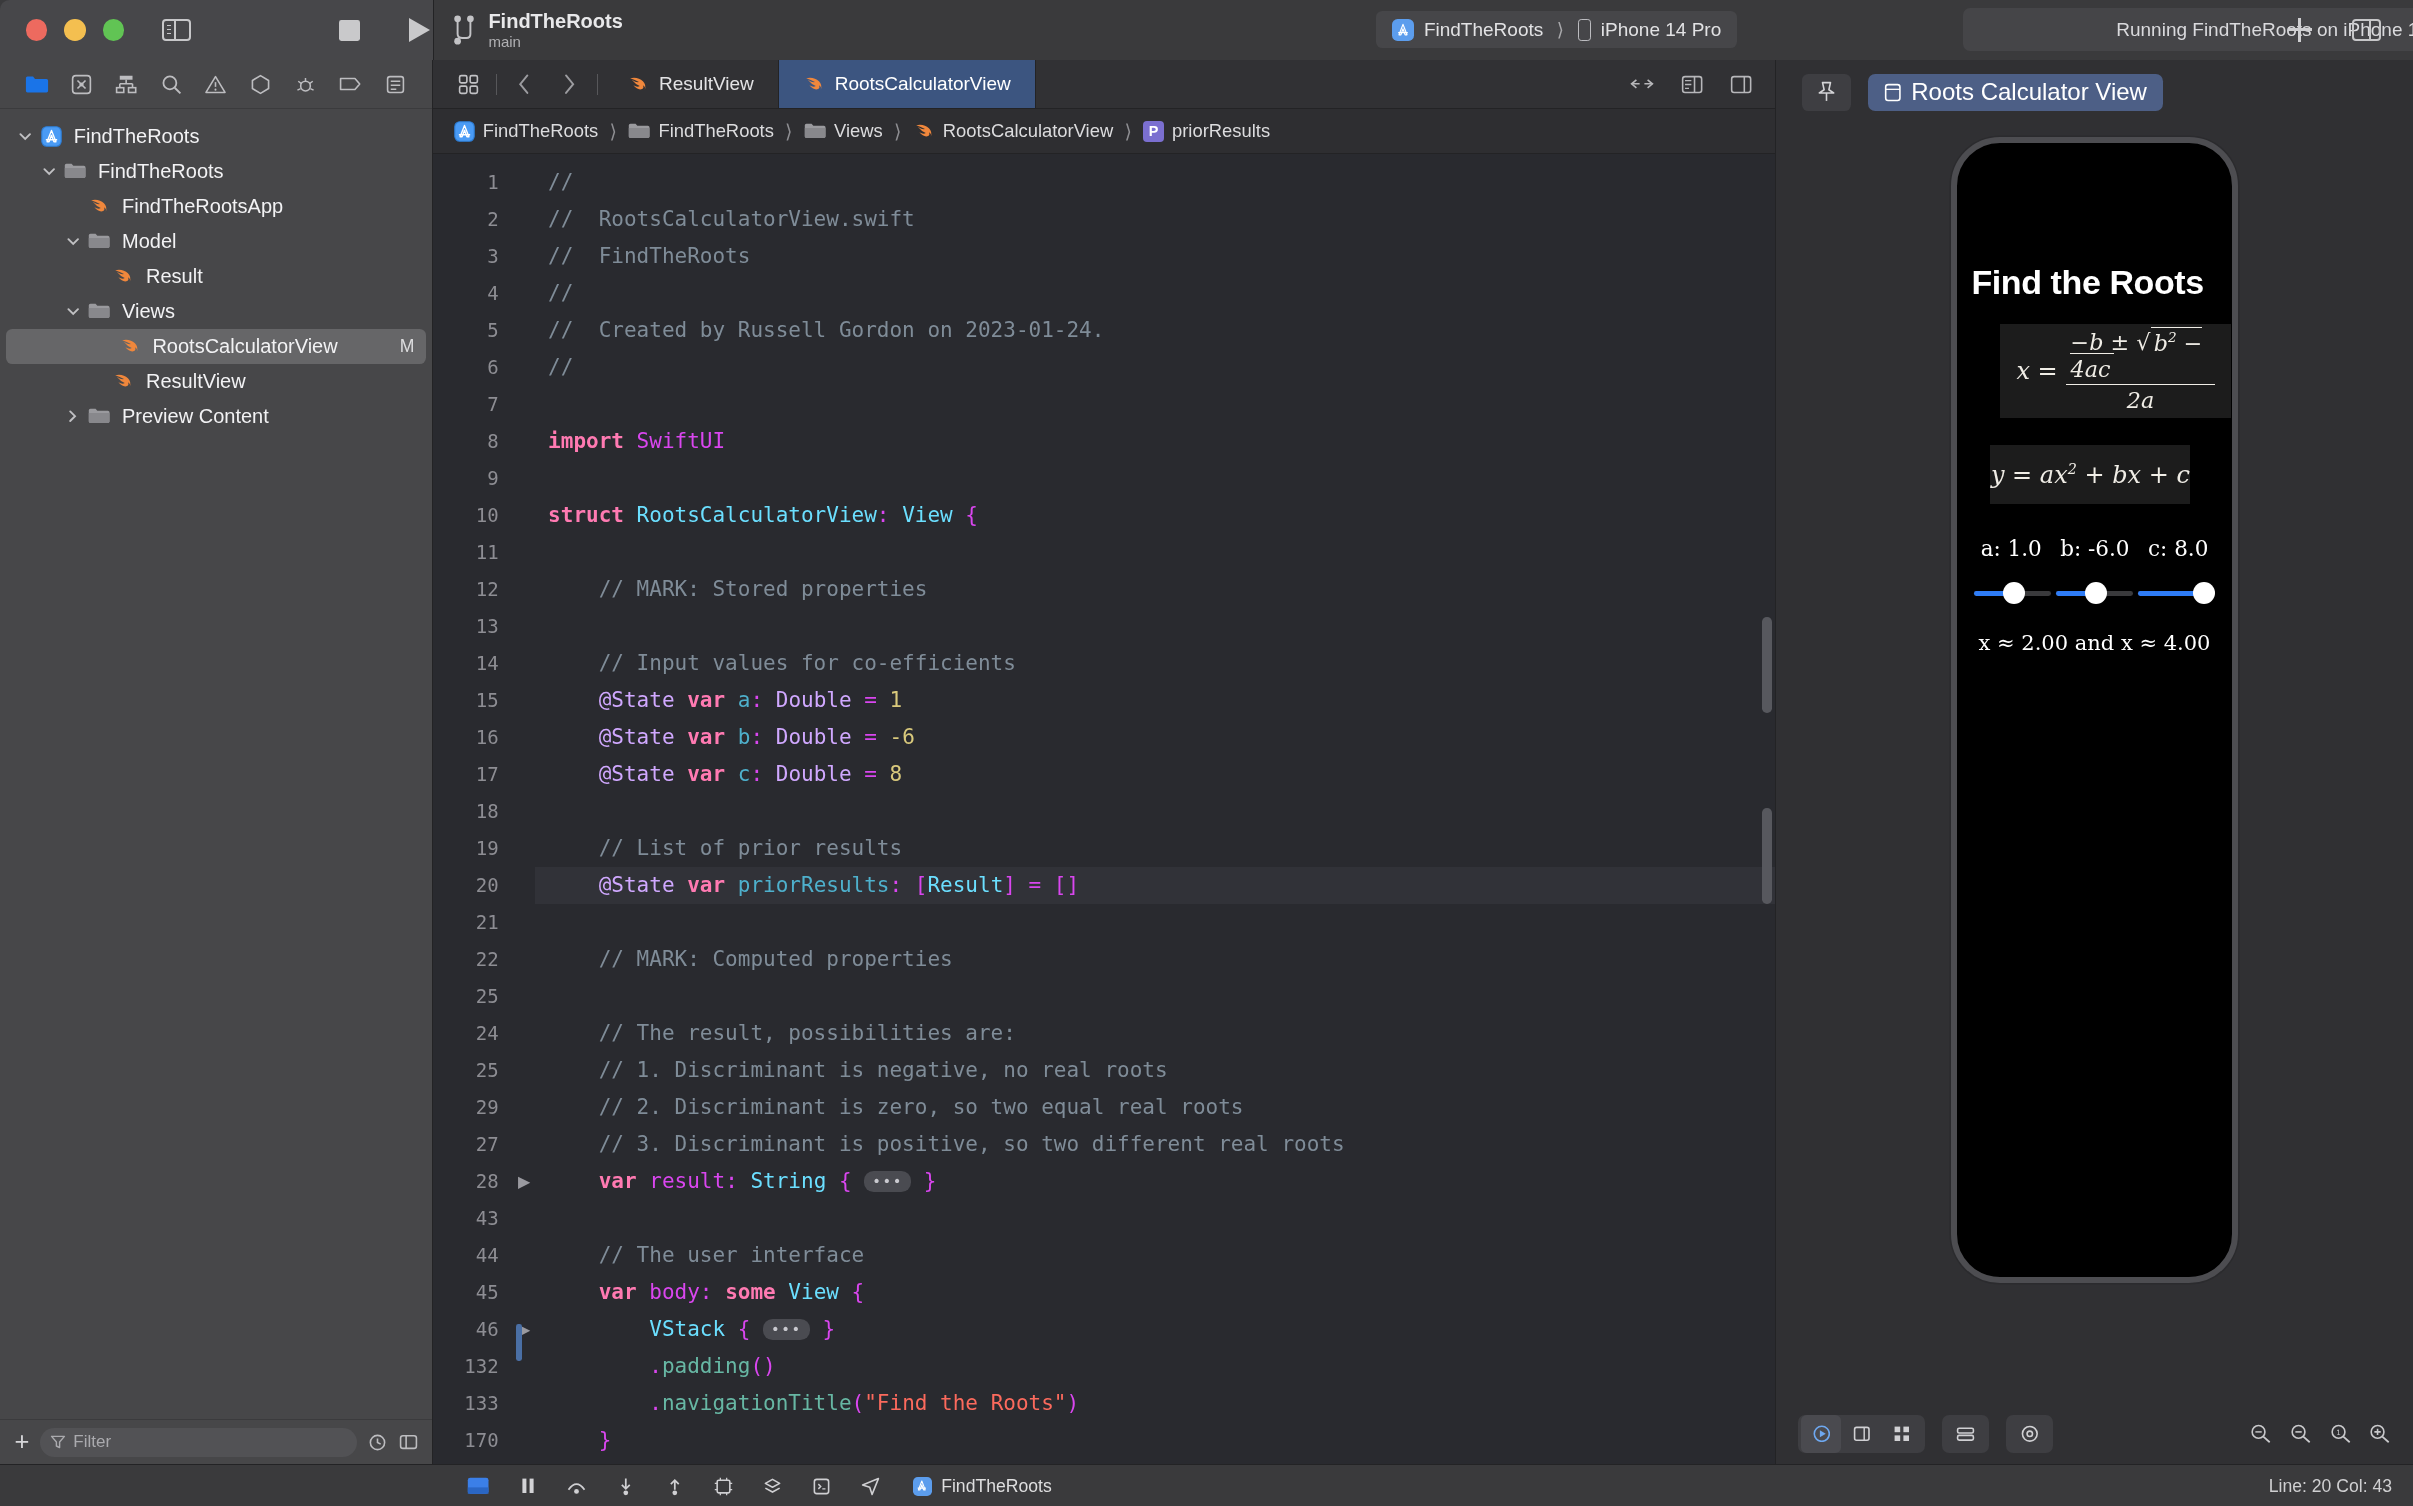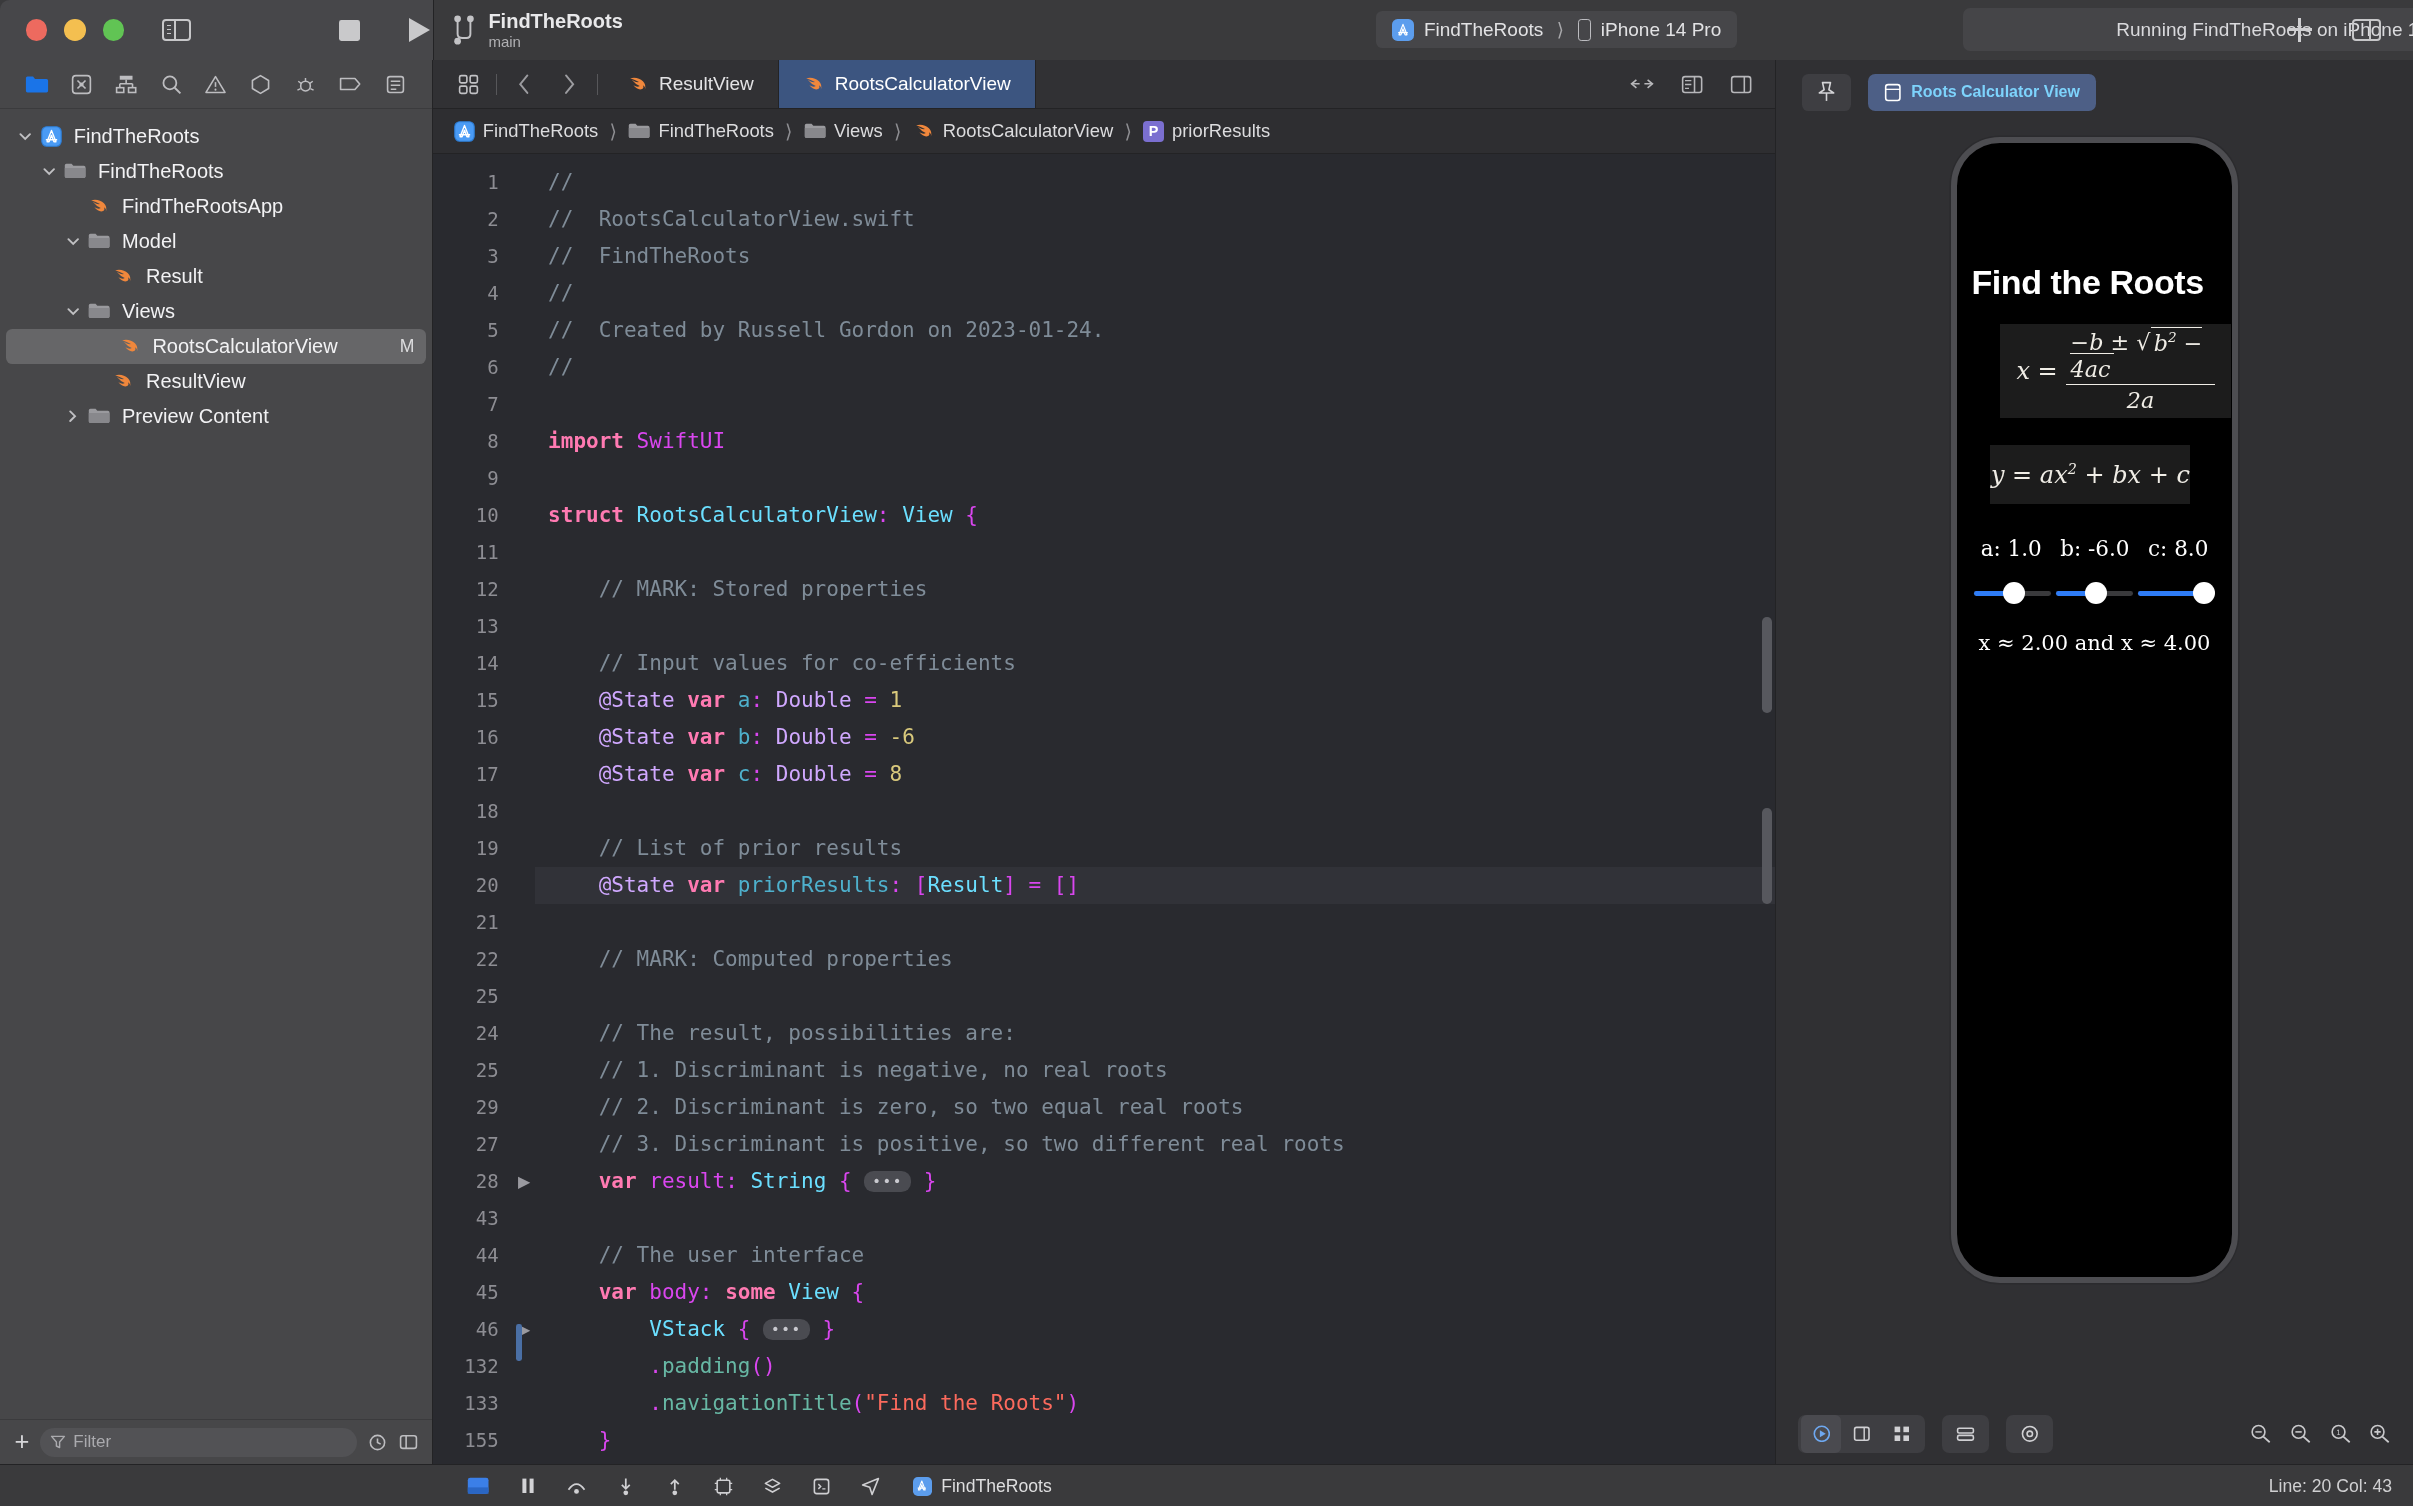--- a/index.html
+++ b/index.html
@@ -256,21 +256,21 @@
     padding: 0 25.5px;
   }
   .pin-btn {
     width: 49px; height: 37px; border-radius: 6.4px; background: #3e3e42;
     display: flex; align-items: center; justify-content: center;
   }
   .prev-pill {
     height: 37px; padding: 0 16px; border-radius: 7.2px;
     background: #4d5f86; display: flex; align-items: center; gap: 9.6px;
   }
-  .prev-pill-txt { font-size: 16px; color: #7dd3fc; font-weight: bold; }
+  .prev-pill-txt { font-size: 24px; color: #ffffff; }
   .canvas-stage { flex: 1; display: flex; align-items: flex-start; justify-content: center; padding-top: 12.8px; position: relative; }
   .phone {
     width: 287px; height: 1146px;
     border: 6.4px solid #4d4d51; border-radius: 49px;
     background: #000; position: relative; overflow: hidden;
     box-shadow: 0 0 0 1.6px #2b2b2e;
   }
   .notch {
     position: absolute; top: 11.2px; left: 50%; transform: translateX(-50%);
     width: 96px; height: 27px; background: #000; border-radius: 14.4px;
@@ -724,21 +724,21 @@
               <div>25</div>
               <div>29</div>
               <div>27</div>
               <div>28</div>
               <div>43</div>
               <div>44</div>
               <div>45</div>
               <div>46</div>
               <div>132</div>
               <div>133</div>
-              <div>155</div>
+              <div>170</div>
               <div>135</div>
             </div>
           <div class="foldbar" id="foldbar">
               <div></div>
               <div></div>
               <div></div>
               <div></div>
               <div></div>
               <div></div>
               <div></div>

